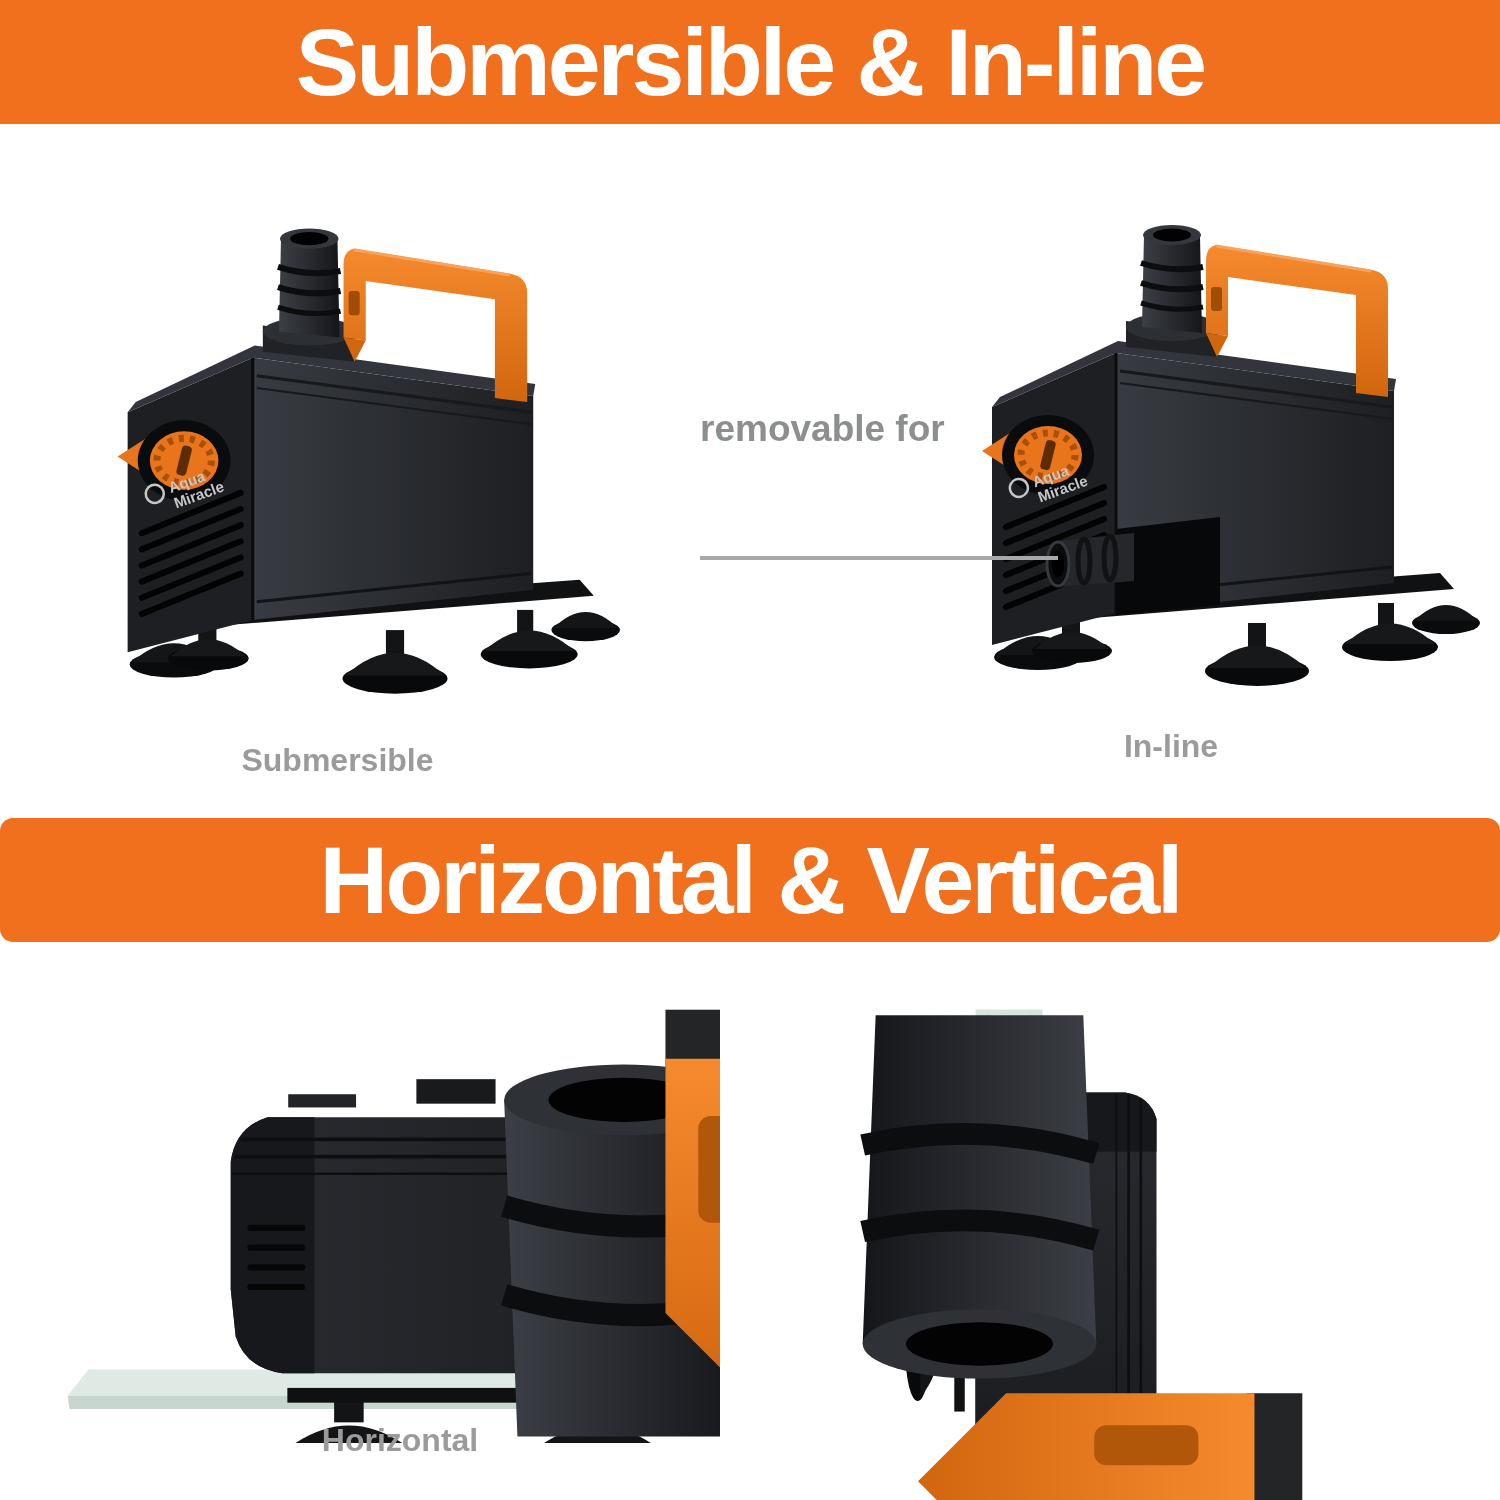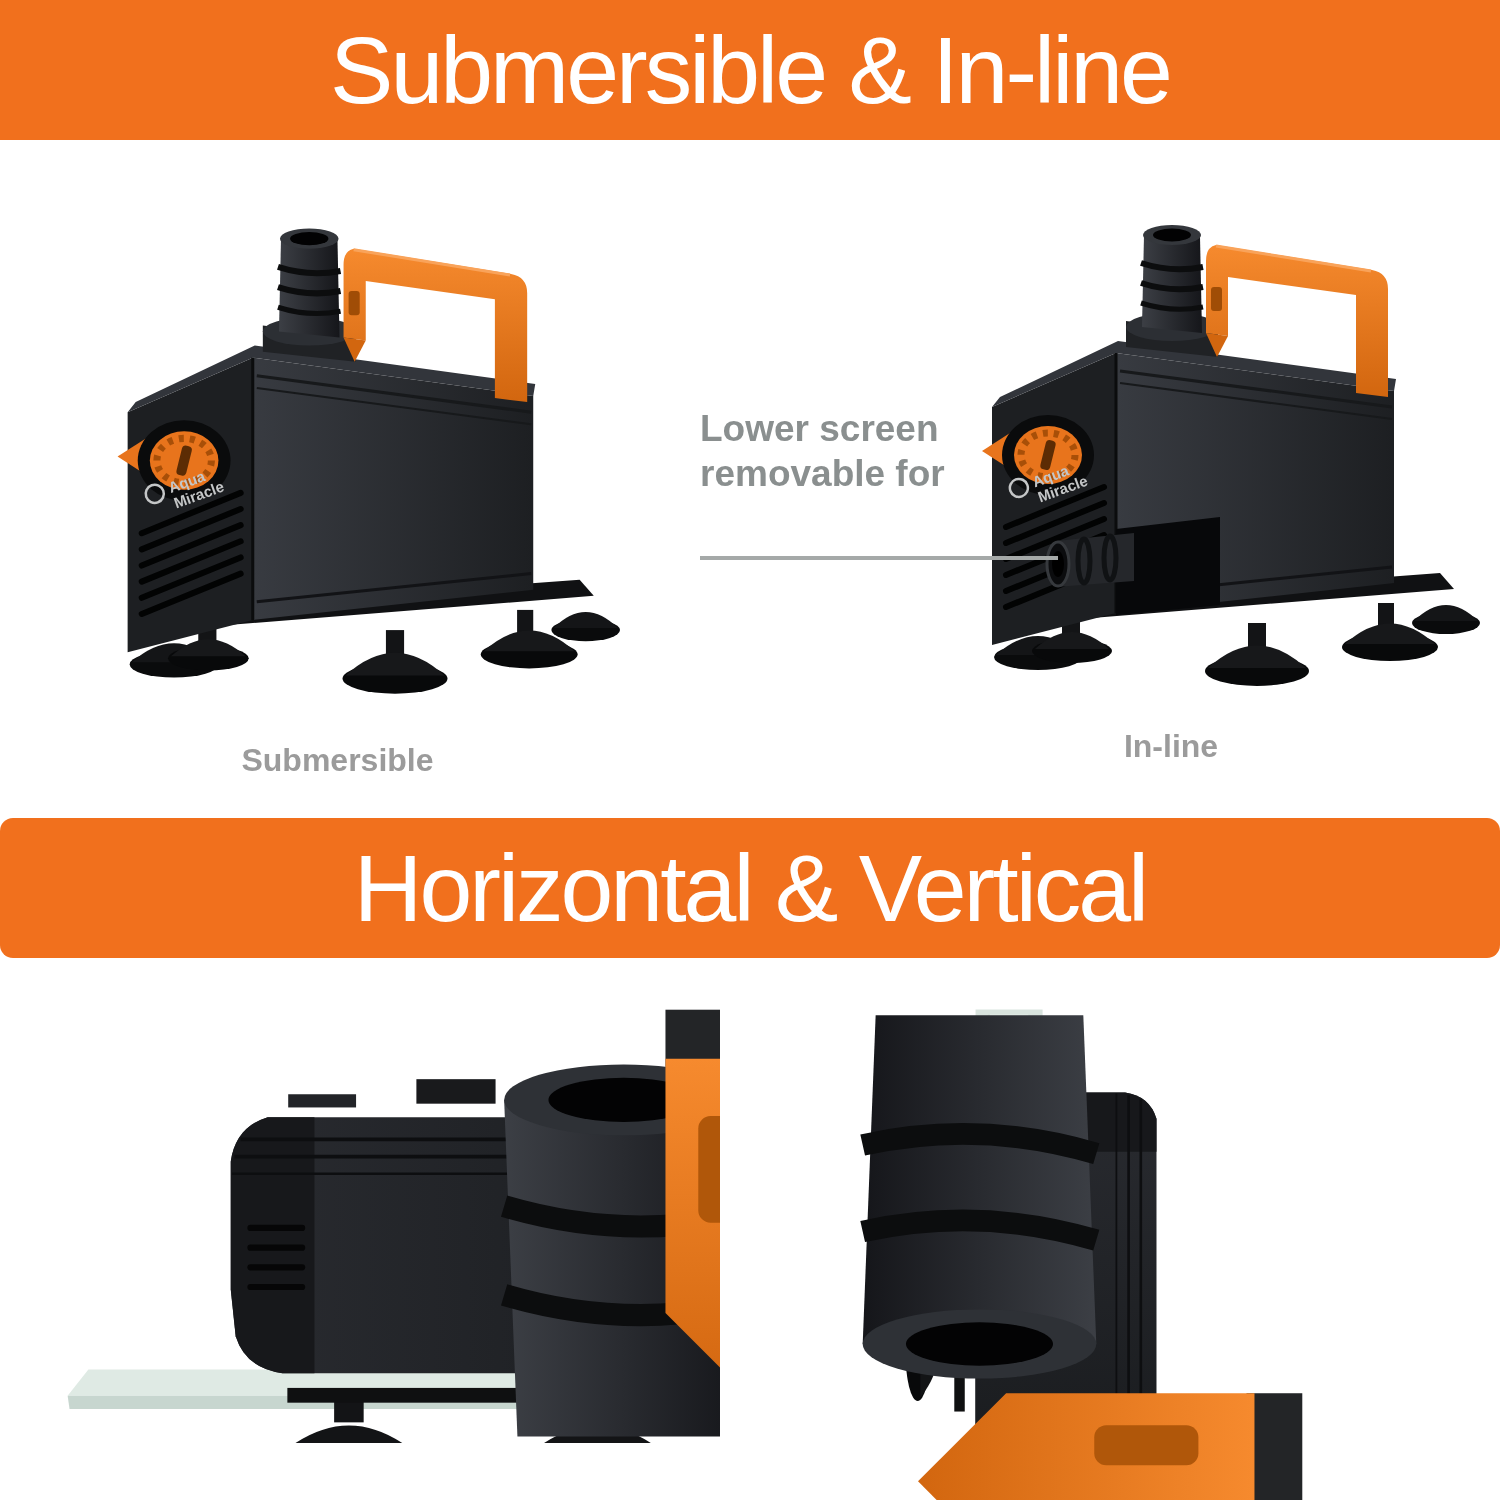--- a/index.html
+++ b/index.html
@@ -1,24 +1,24 @@
 <!DOCTYPE html>
 <html style="--banner-orange: #F1701D; --label-gray: #9B9B9B; --annotation-gray: #8A8F8F; --pointer-gray: #A5A9A8; --handle-orange: #E8761C; --pump-black: #1E2023; --glass-green: #DFEAE4;"><head>
 <meta charset="utf-8">
 <style>
   html,body{margin:0;padding:0;background:#fff;}
   .page{
     position:relative;width:1500px;height:1500px;background:#ffffff;overflow:hidden;
     font-family:"Liberation Sans",sans-serif;
   }
   .banner{
-    position:absolute;left:0;width:1500px;height:140px;
+    position:absolute;left:0;width:1500px;height:124px;
     background:var(--banner-orange,#F1701D);
     color:#ffffff;display:flex;align-items:center;justify-content:center;
-    font-weight:normal;font-size:95px;letter-spacing:-3px;white-space:nowrap;
+    font-weight:bold;font-size:95px;letter-spacing:-3px;white-space:nowrap;
   }
   #banner-top{top:0;}
   #banner-middle{top:818px;border-radius:13px;}
   .scene{position:absolute;}
   .pump-label{
     position:absolute;color:var(--label-gray,#9B9B9B);
     font-weight:bold;font-size:32px;text-align:center;letter-spacing:0px;
   }
   #label-submersible{left:55px;top:742px;width:565px;}
   #label-inline{left:891px;top:728px;width:560px;}
@@ -201,21 +201,20 @@
       <path d="M196,344 L300,332 L300,420 L196,430 Z" fill="#07080a"></path>
       <path d="M136,356 L214,348 L214,396 L136,402 Z" fill="#25272b"></path>
       <ellipse cx="164" cy="376" rx="6" ry="22" fill="none" stroke="#101214" stroke-width="5"></ellipse>
       <ellipse cx="190" cy="373" rx="6" ry="22" fill="none" stroke="#101214" stroke-width="5"></ellipse>
       <ellipse cx="138" cy="379" rx="11" ry="22" fill="#0b0c0e" stroke="#36393d" stroke-width="3"></ellipse>
       <ellipse cx="138" cy="379" rx="6" ry="13" fill="#000000"></ellipse>
     </g>
   </svg>
 
   <div class="annotation">
-    <div>Lower screen</div>
     <div>removable for</div>
   </div>
   <div class="pointer-line"></div>
 
   <div class="pump-label" id="label-submersible">Submersible</div>
   <div class="pump-label" id="label-inline">In-line</div>
 
   <div class="banner" id="banner-middle">
     <span>Horizontal &amp; Vertical</span>
   </div>
@@ -251,14 +250,15 @@
         <use href="#sidebody"></use>
       </g>
     <g transform="translate(472,545) rotate(180) scale(0.84)">
         <use href="#sidetube"></use>
       </g>
     <g transform="translate(590,330) rotate(90) scale(0.84)">
         <use href="#sideclip"></use>
       </g>
   </svg>
 
+  <div class="pump-label" id="label-horizontal">Horizontal</div>
 
 </div>
 
 </body></html>

